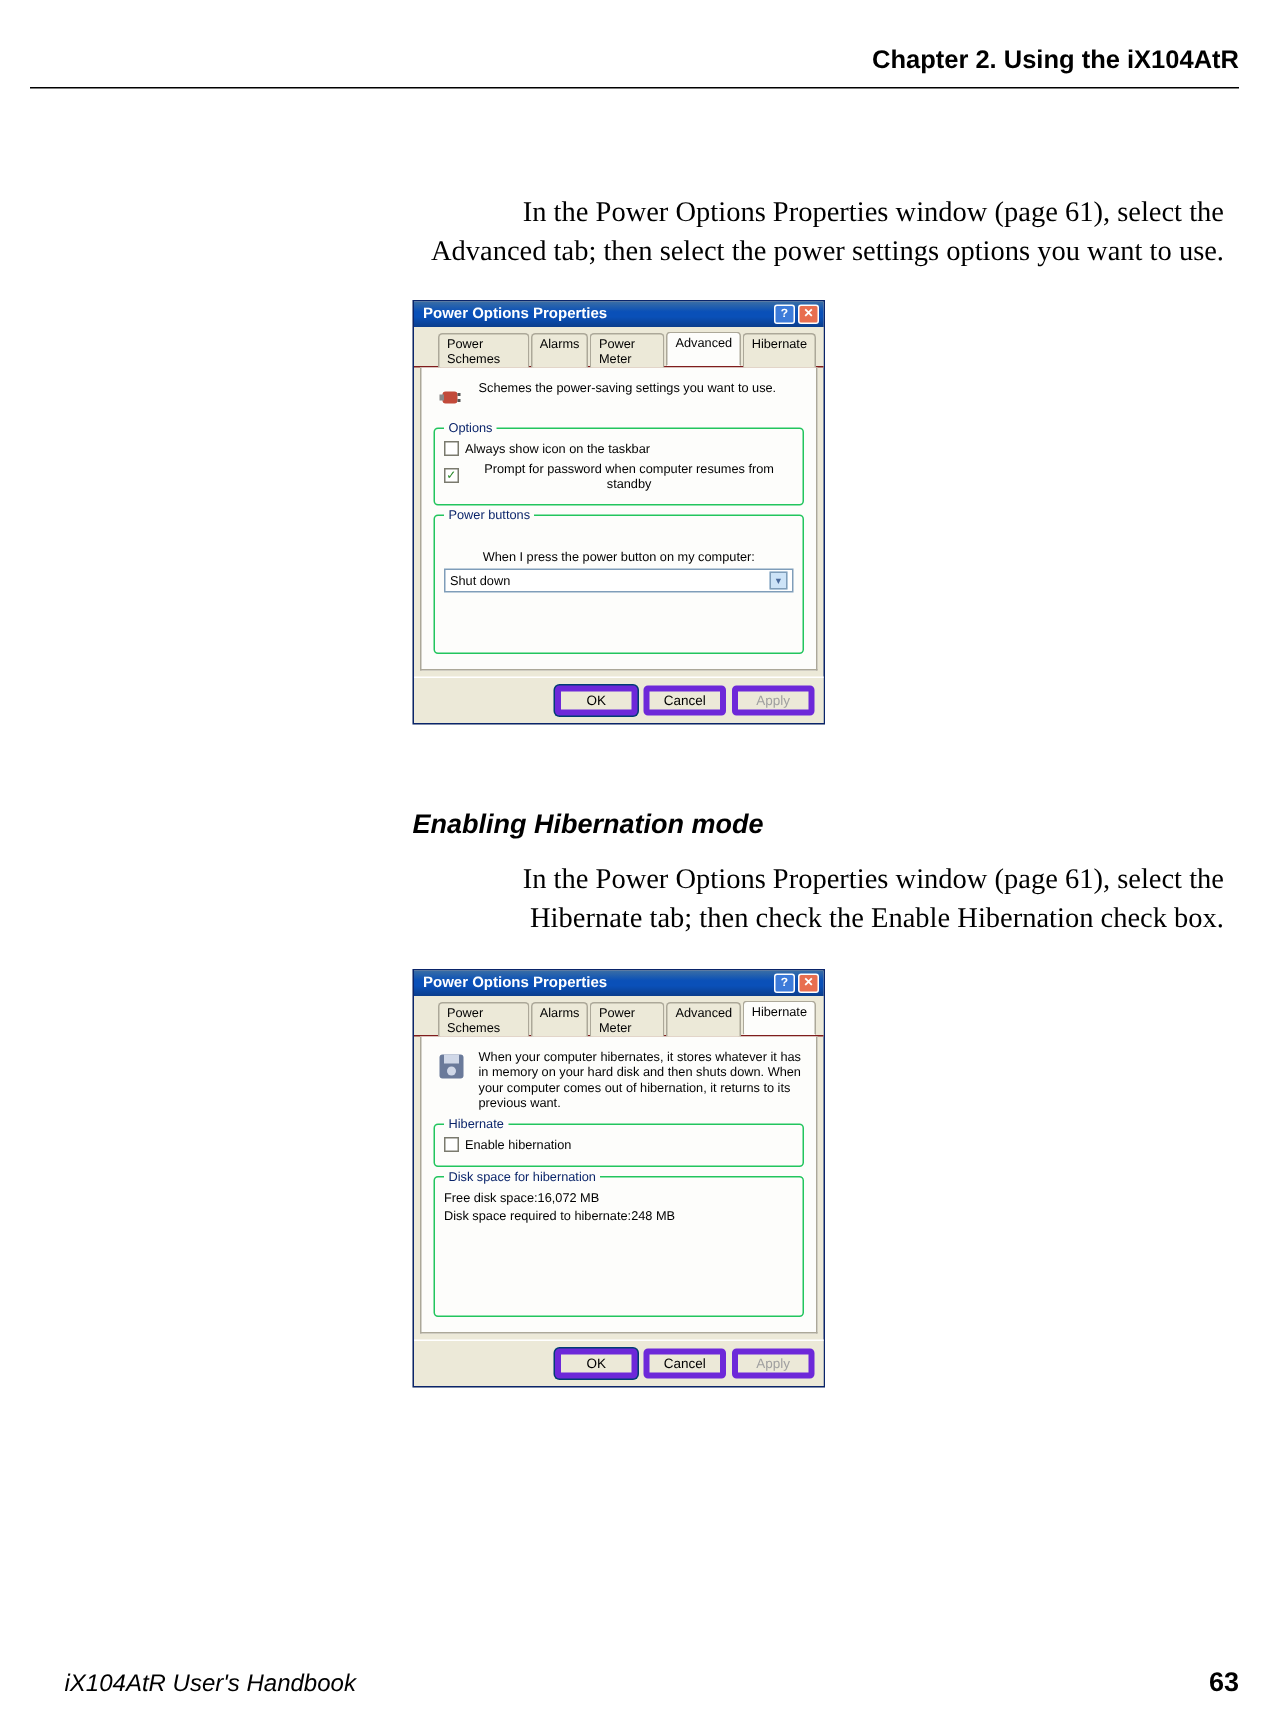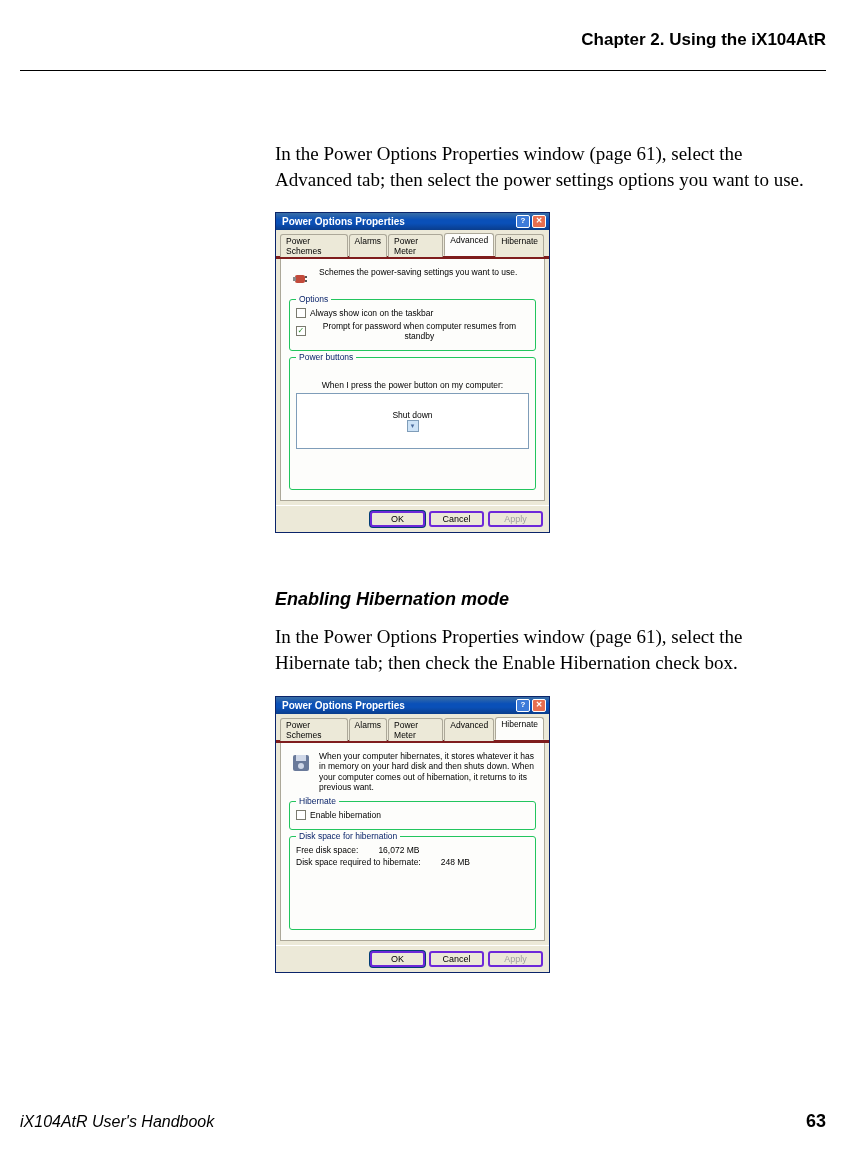--- a/index.html
+++ b/index.html
@@ -9,21 +9,21 @@
       background: #fff;
       font-family: Arial, Helvetica, sans-serif;
       position: relative;
       color: #000;
     }
     .page {
       padding: 30px 20px 0 20px;
     }
     .header-block {
       text-align: right;
-      margin-bottom: 20px;
+      margin-bottom: 8px;
     }
     .chapter-line {
       font-weight: bold;
       font-size: 17px;
       margin-bottom: 6px;
     }
     .section-line {
       font-style: italic;
       font-size: 19px;
       margin-bottom: 6px;
@@ -41,20 +41,21 @@
       font-weight: bold;
       font-style: italic;
       font-size: 18px;
       margin-bottom: 14px;
     }
     .body-text {
       font-family: "Times New Roman", Times, serif;
       font-size: 19px;
       line-height: 1.35;
       margin-bottom: 20px;
+      text-align: right;
     }
     .dialog {
       width: 275px;
       border: 1px solid #0a246a;
       background: #ece9d8;
       font-size: 9px;
       font-family: Tahoma, Arial, sans-serif;
       margin-bottom: 56px;
     }
     .titlebar {
@@ -75,23 +76,23 @@
       border-radius: 2px;
       color: #fff;
       font-size: 8px;
       line-height: 10px;
       text-align: center;
     }
     .tb-btn.help { background: #3d7bd9; }
     .tabstrip {
       display: flex;
       gap: 0;
-      padding: 3px 4px 0 4px;
-      background: #ece9d8;
-      border-bottom: 3px solid #7f1d1d;
+      padding: 3px 4px 0 16px;
+      background: #ece9d8;
+      border-bottom: 1px solid #7f1d1d;
     }
     .tab {
       background: #ece9d8;
       border: 1px solid #aca899;
       border-bottom: none;
       border-radius: 3px 3px 0 0;
       padding: 1px 5px;
       font-size: 8.5px;
       margin-right: 1px;
       position: relative;
@@ -155,66 +156,65 @@
       font-size: 8px;
       color: #2a8a2a;
       line-height: 1;
     }
     .chk.checked::after { content: "✓"; }
     .field-label { font-size: 8.5px; margin-bottom: 3px; display: block; }
     .selectbox {
       width: 100%;
       border: 1px solid #7f9db9;
       background: #fff;
-      padding: 16px 3px;
+      padding: 1px 3px;
       font-size: 8.5px;
       display: flex;
       justify-content: space-between;
       align-items: center;
-      flex-direction: column;
     }
     .selectbox .arrow {
       width: 12px; height: 12px;
       background: #cde3f7;
       border: 1px solid #7f9db9;
       display: flex; align-items: center; justify-content: center;
       font-size: 7px;
       color: #4a6a9c;
     }
-    .kv-row { display: flex; gap: 20px; font-size: 8.5px; margin-bottom: 2px; }
+    .kv-row { display: flex; font-size: 8.5px; margin-bottom: 2px; }
     .kv-row .k { flex: 0 0 auto; }
     .btnbar {
       background: #ece9d8;
       padding: 5px 6px;
       display: flex;
       justify-content: flex-end;
       gap: 4px;
       border-top: 1px solid #fff;
     }
     .winbtn {
       min-width: 55px;
       padding: 1px 8px;
       font-size: 9px;
       background: #ece9d8;
-      border: 2px solid #6d28d9;
+      border: 4px solid #6d28d9;
       border-radius: 3px;
       text-align: center;
     }
     .winbtn.ok { box-shadow: 0 0 0 1px #003c74; }
     .winbtn.disabled { color: #a0a0a0; }
     .footer {
       position: absolute;
       bottom: 24px;
       left: 20px;
       right: 20px;
       display: flex;
       justify-content: space-between;
       align-items: baseline;
     }
-    .footer-left { font-style: italic; font-size: 16px; }
+    .footer-left { font-style: italic; font-size: 16px; margin-left: 23px; }
     .footer-right { font-weight: bold; font-size: 18px; margin-left: 20px; }
     .icon-plug svg, .icon-disk svg { display: block; }
   </style>
 </head>
 <body>
 
 <div class="page">
   <div class="header-block">
     <div class="chapter-line">Chapter 2. Using the iX104AtR</div>
   </div>

